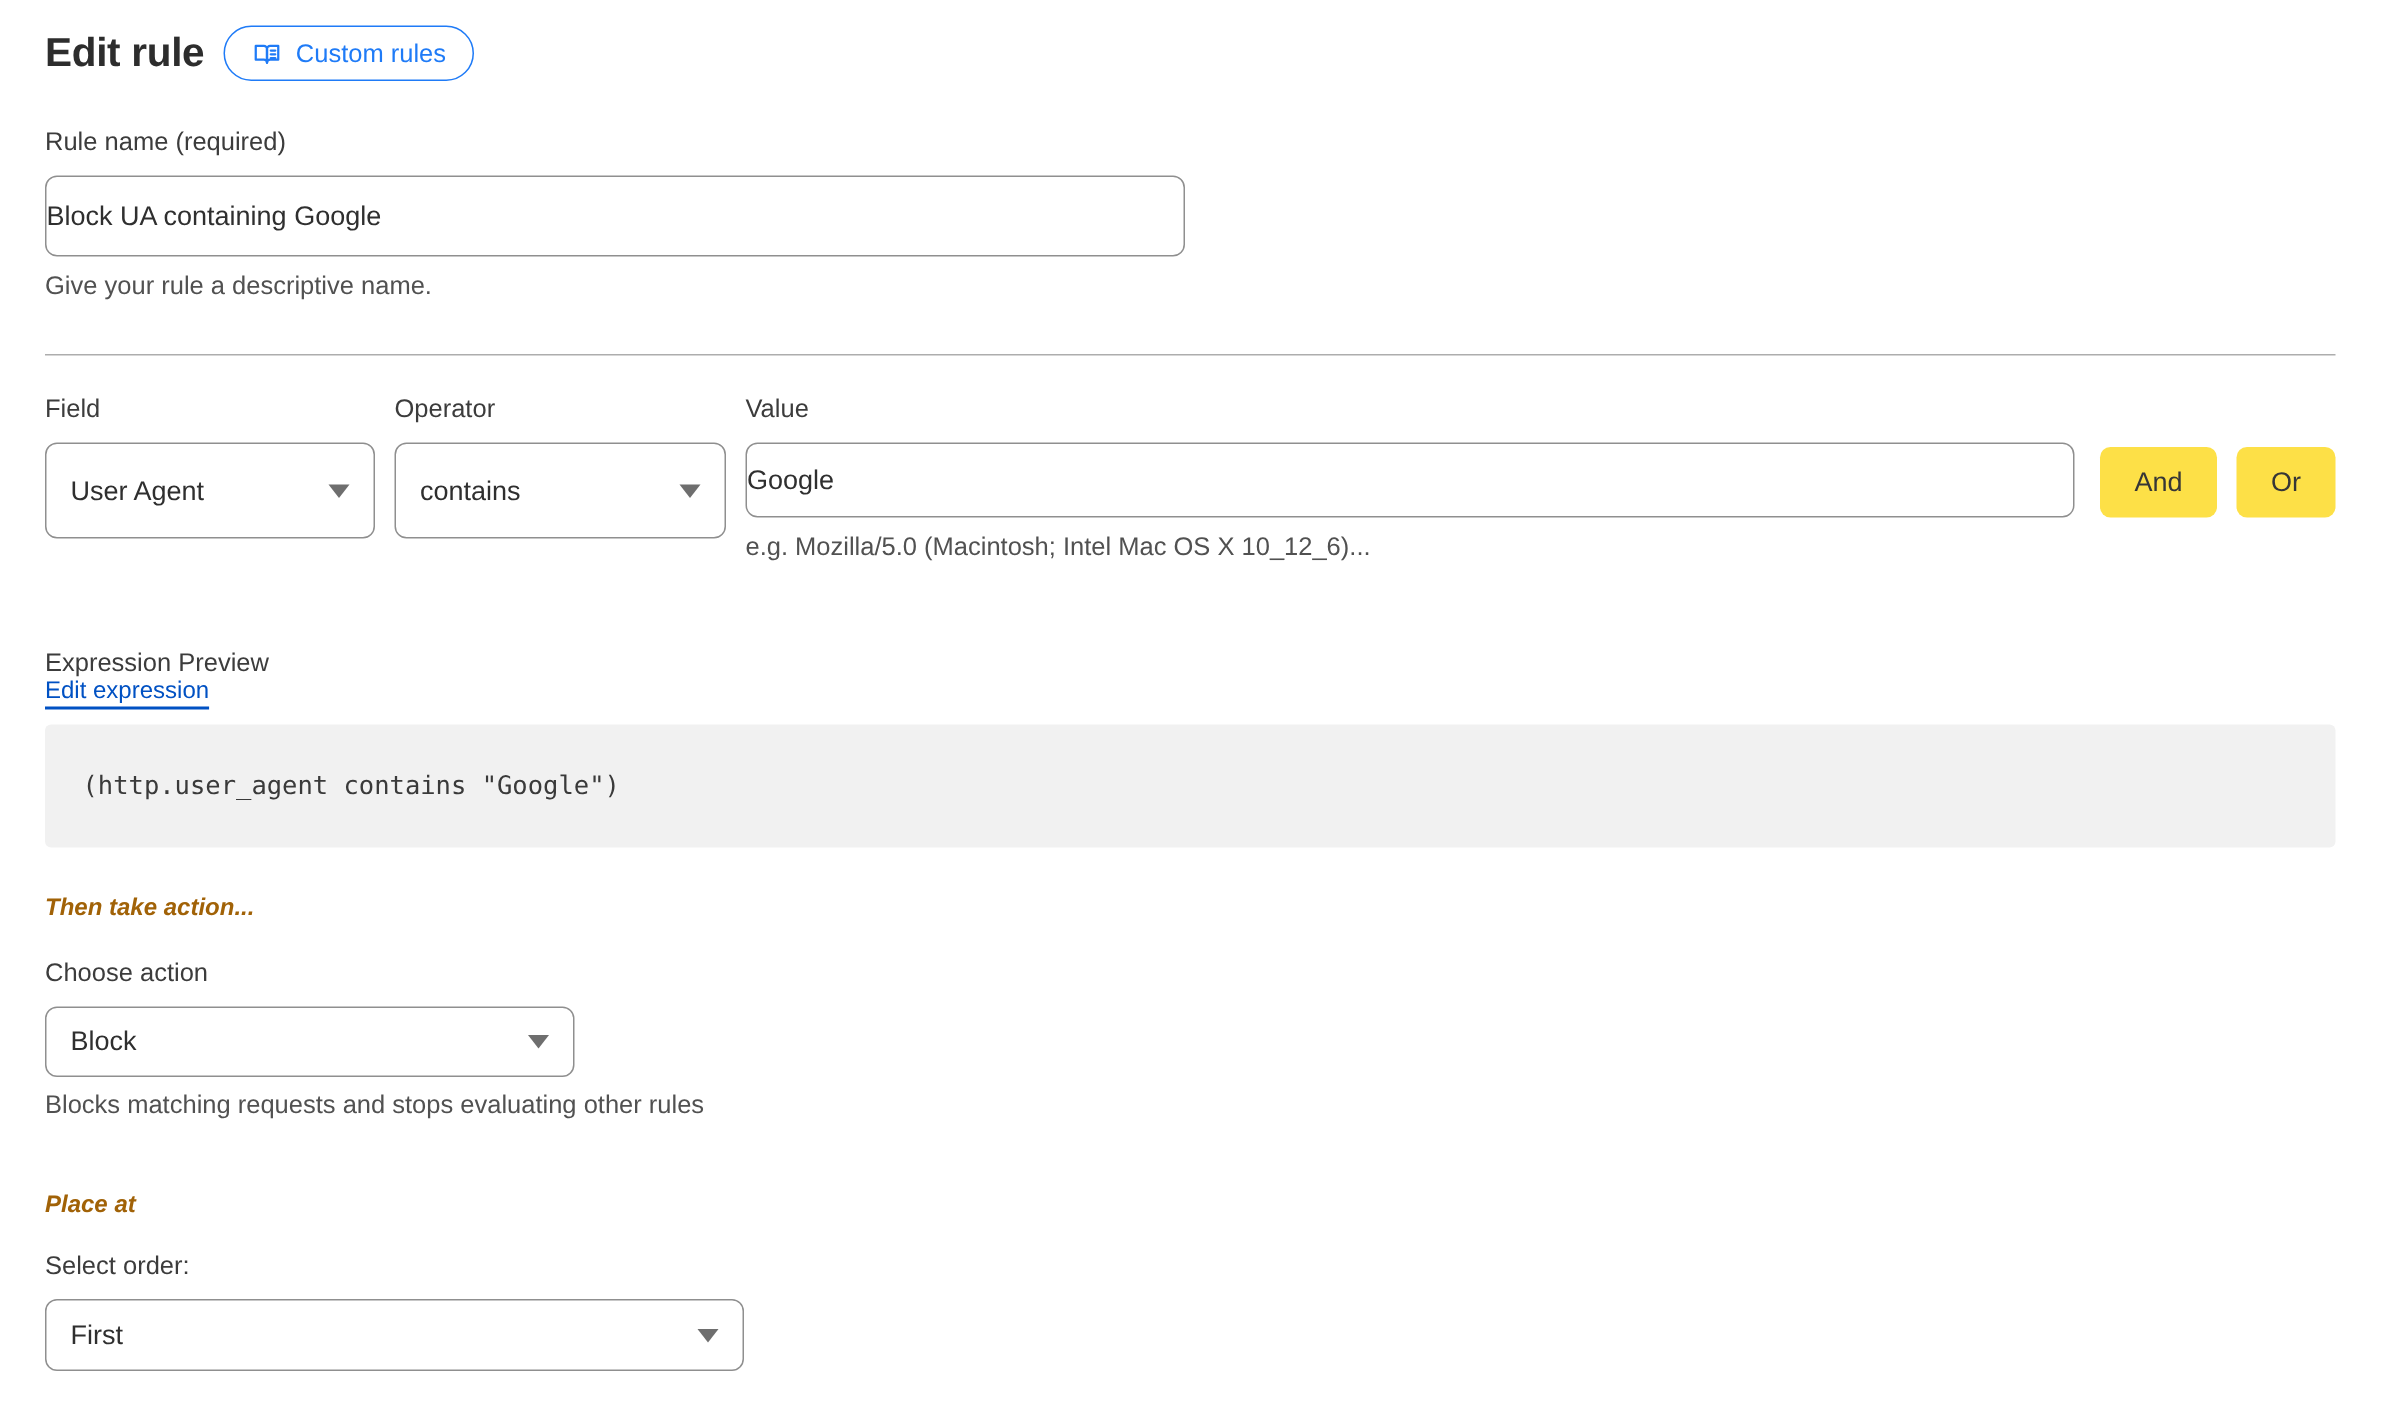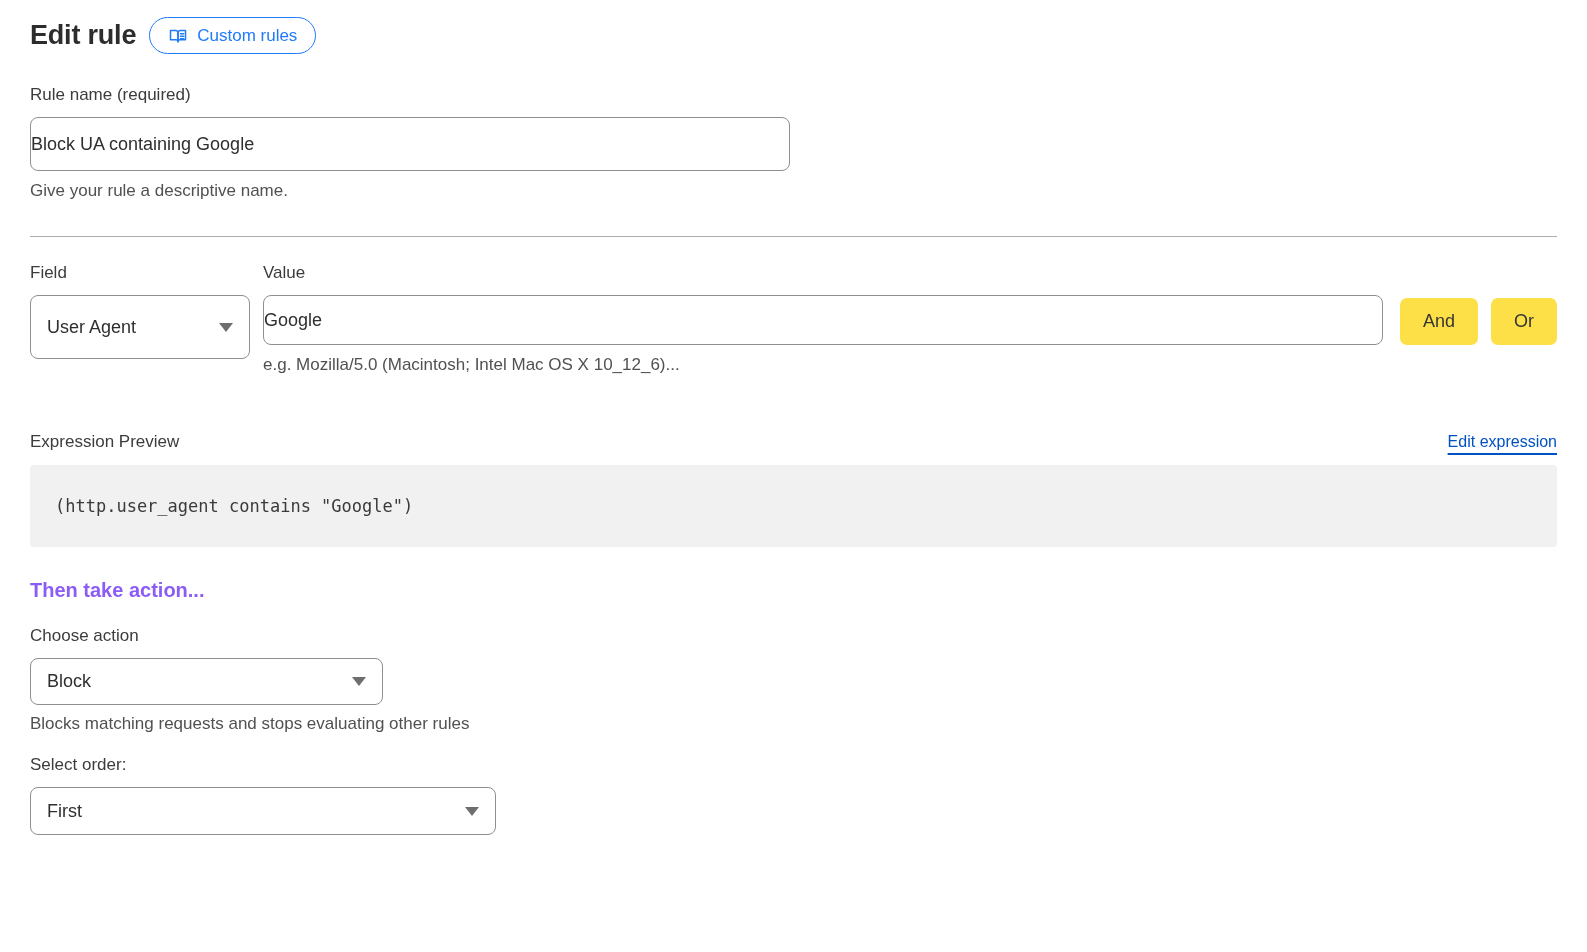--- a/index.html
+++ b/index.html
@@ -61,34 +61,34 @@
   .andor { display: flex; gap: 13px; padding-top: 34px; flex: 0 0 auto; }
   .btn-gray {
     height: 47px; margin-top: 1px; border: none; border-radius: 7px;
     background: #fde047; color: #363636; font-size: 18px;
     font-family: "Liberation Sans", sans-serif;
     padding: 0 23px; cursor: pointer;
   }
 
   
   .preview { margin-top: 57px; }
-  .preview-head { display: flex; justify-content: space-between; align-items: baseline; margin-bottom: 13px; }
+  .preview-head { display: flex; justify-content: space-between; align-items: baseline; margin-bottom: 13px; flex-direction: column; }
   .link {
     color: #0051c3; font-size: 16px; text-decoration: underline;
     text-decoration-thickness: 1.5px; text-underline-offset: 6px; cursor: pointer;
   }
   .code-box {
     background: #f1f1f1; border-radius: 4px;
     padding: 30px 25px;
     font-family: "DejaVu Sans Mono", monospace;
     font-size: 17px; color: #3a3a3a; line-height: 22px;
   }
 
   
-  .section-heading { font-size: 20px; font-weight: 700; color: #8b5cf6; }
+  .section-heading { font-size: 16px; font-weight: 700; color: #a16207; font-style: italic; }
   .action-heading { margin-top: 32px; }
   .action-label { margin-top: 24px; }
   .action-select { width: 353px; height: 47px; margin-top: 0; }
   .action-help { margin-top: 9px; }
   .place-heading { margin-top: 48px; }
   .place-label { margin-top: 21px; }
   .place-select { width: 466px; height: 48px; }
 </style>
 </head>
 <body>
@@ -121,20 +121,27 @@
 
   <div class="builder-row">
     <div class="col-field">
       <div class="field-label">Field</div>
       <div class="select">
         <span>User Agent</span>
         <span class="caret"></span>
       </div>
     </div>
 
+    <div class="col-operator">
+      <div class="field-label">Operator</div>
+      <div class="select">
+        <span>contains</span>
+        <span class="caret"></span>
+      </div>
+    </div>
 
     <div class="col-value">
       <div class="field-label">Value</div>
       <input class="text-input" type="text" value="Google" style="">
       <div class="help-text">e.g. Mozilla/5.0 (Macintosh; Intel Mac OS X 10_12_6)...</div>
     </div>
 
     <div class="andor">
       <button class="btn-gray">And</button>
       <button class="btn-gray">Or</button>
@@ -152,19 +159,20 @@
   </div>
 
   <h2 class="section-heading action-heading">Then take action...</h2>
   <div class="field-label action-label">Choose action</div>
   <div class="select action-select">
     <span>Block</span>
     <span class="caret"></span>
   </div>
   <div class="help-text action-help">Blocks matching requests and stops evaluating other rules</div>
 
+  <h2 class="section-heading place-heading">Place at</h2>
   <div class="field-label place-label">Select order:</div>
   <div class="select place-select">
     <span>First</span>
     <span class="caret"></span>
   </div>
 
 </div>
 
 </body></html>

